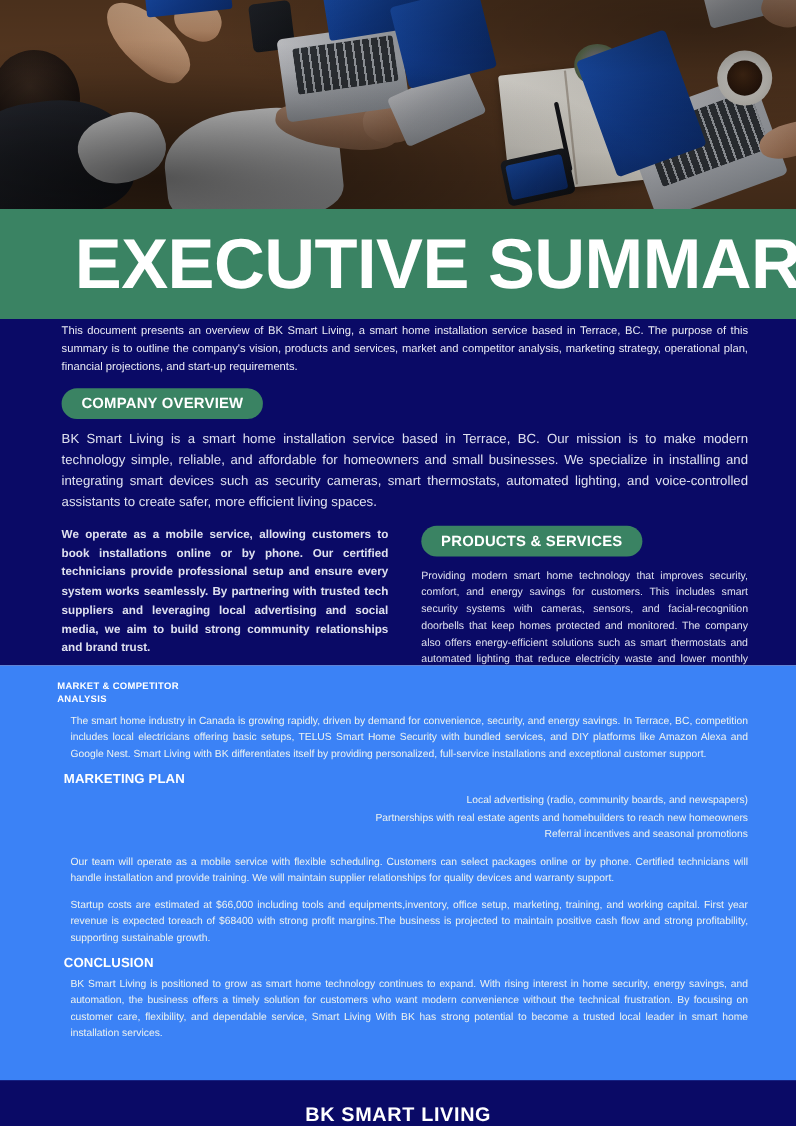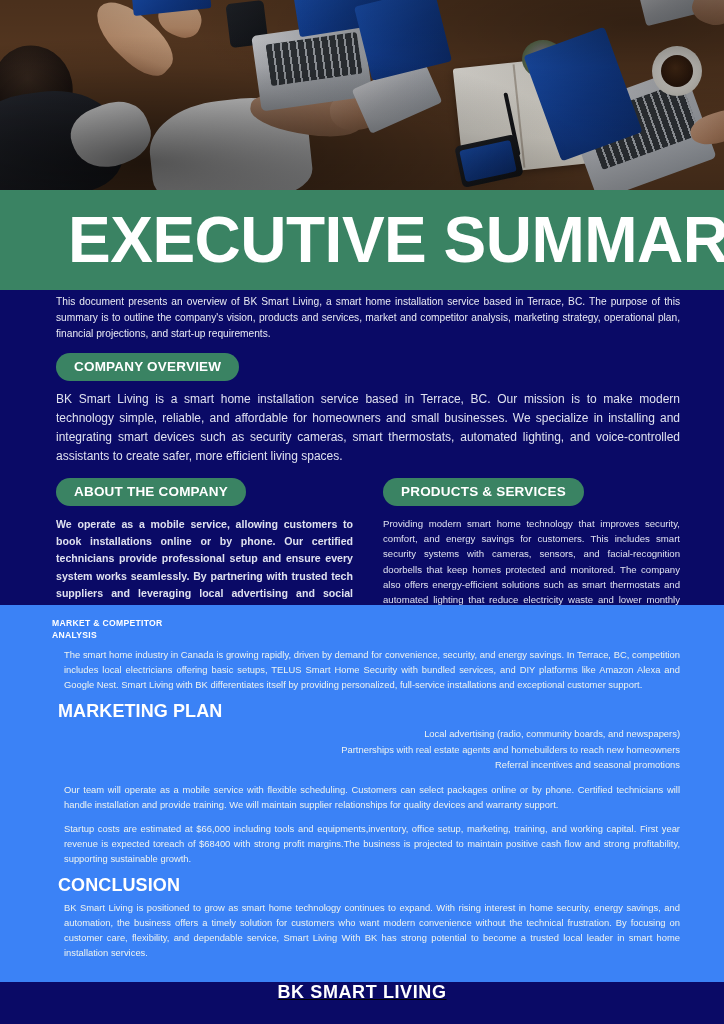--- a/index.html
+++ b/index.html
@@ -156,21 +156,21 @@
     position: absolute;
     top: 605px; left: 0;
     width: 724px;
     height: 380px;
     background: #3b82f6;
     padding: 13px 44px 0 52px;
   }
   .sec { margin-bottom: 9px; }
   .sec h2 {
     color: #ffffff;
-    font-size: 18px;
+    font-size: 12px;
     font-weight: 700;
     letter-spacing: 0.1px;
     margin-bottom: 4px;
     padding-left: 6px;
   }
   .sec h2.small {
     font-size: 8.6px;
     letter-spacing: 0.3px;
     line-height: 1.35;
     padding-left: 0;
@@ -192,23 +192,22 @@
   }
 
   
   .footer {
     position: absolute;
     bottom: 0; left: 0;
     width: 724px;
     height: 42px;
     background: #0a0a66;
     display: flex;
-    align-items: flex-start;
+    align-items: flex-end;
     justify-content: center;
-    text-decoration: underline;
   }
   .footer span {
     color: #ffffff;
     font-size: 18px;
     font-weight: 600;
     letter-spacing: 0.6px;
   }
 </style>
 </head>
 <body>
@@ -271,23 +270,20 @@
     <p class="intro">This document presents an overview of BK Smart Living, a smart home installation service based in Terrace, BC. The purpose of this summary is to outline the company's vision, products and services, market and competitor analysis, marketing strategy, operational plan, financial projections, and start-up requirements.</p>
 
     <div class="pill-wrap">
       <span class="pill">COMPANY OVERVIEW</span>
     </div>
     <p class="body">BK Smart Living is a smart home installation service based in Terrace, BC. Our mission is to make modern technology simple, reliable, and affordable for homeowners and small businesses. We specialize in installing and integrating smart devices such as security cameras, smart thermostats, automated lighting, and voice-controlled assistants to create safer, more efficient living spaces.</p>
 
     <div class="cols">
 
       <div class="col left">
-        <div class="pill-wrap">
-          <span class="pill">ABOUT THE COMPANY</span>
-        </div>
         <p>We operate as a mobile service, allowing customers to book installations online or by phone. Our certified technicians provide professional setup and ensure every system works seamlessly. By partnering with trusted tech suppliers and leveraging local advertising and social media, we aim to build strong community relationships and brand trust.</p>
       </div>
 
       <div class="col right">
         <div class="pill-wrap">
           <span class="pill">PRODUCTS &amp; SERVICES</span>
         </div>
         <p>Providing modern smart home technology that improves security, comfort, and energy savings for customers. This includes smart security systems with cameras, sensors, and facial-recognition doorbells that keep homes protected and monitored. The company also offers energy-efficient solutions such as smart thermostats and automated lighting that reduce electricity waste and lower monthly bills.To make everyday living more convenient, customers can use voice-controlled assistants and integrated automation to manage devices hands-free, from locking doors to adjusting room temperatures.</p>
       </div>
 

